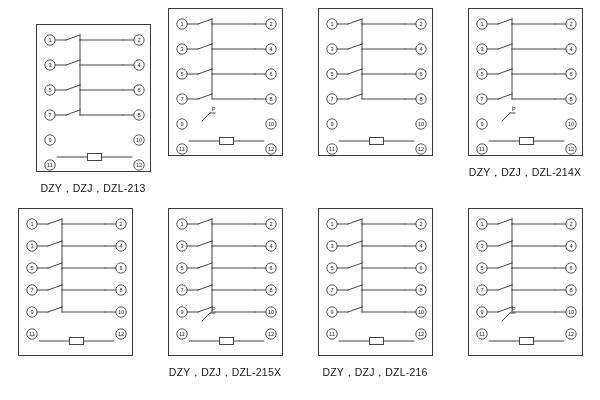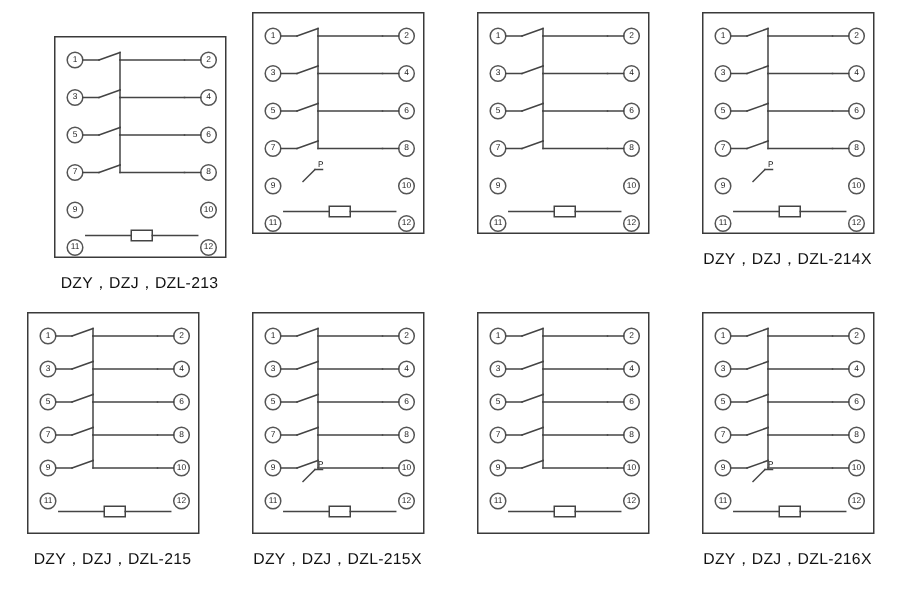--- a/index.html
+++ b/index.html
@@ -477,21 +477,20 @@
           </g>
           <g class="pin">
             <circle cx="102" cy="125" r="5.2"></circle>
             <text x="102" y="125.2">12</text>
           </g>
           <rect x="50.5" y="128.5" width="14" height="7" class="coilbox"></rect>
           <line x1="20.2" y1="132" x2="50.5" y2="132" class="wire"></line>
           <line x1="64.5" y1="132" x2="94.8" y2="132" class="wire"></line>
         </svg>
       </div>
-      <div class="caption">DZY，DZJ，DZL-215</div>
     </div>
     <div class="cell" style="left: 150px; top: 200px;">
       <div class="diagram">
         <svg width="115" height="148" viewBox="0 0 115 148">
           <g class="pin">
             <circle cx="13" cy="15" r="5.2"></circle>
             <text x="13" y="15.2">1</text>
           </g>
           <g class="pin">
             <circle cx="102" cy="15" r="5.2"></circle>
@@ -654,20 +653,21 @@
           </g>
           <g class="pin">
             <circle cx="102" cy="125" r="5.2"></circle>
             <text x="102" y="125.2">12</text>
           </g>
           <rect x="50.5" y="128.5" width="14" height="7" class="coilbox"></rect>
           <line x1="20.2" y1="132" x2="50.5" y2="132" class="wire"></line>
           <line x1="64.5" y1="132" x2="94.8" y2="132" class="wire"></line>
         </svg>
       </div>
+      <div class="caption">DZY，DZJ，DZL-216</div>
     </div>
     <div class="cell" style="left: 450px; top: 200px;">
       <div class="diagram">
         <svg width="115" height="148" viewBox="0 0 115 148">
           <g class="pin">
             <circle cx="13" cy="15" r="5.2"></circle>
             <text x="13" y="15.2">1</text>
           </g>
           <g class="pin">
             <circle cx="102" cy="15" r="5.2"></circle>
@@ -743,15 +743,14 @@
             <text x="102" y="125.2">12</text>
           </g>
           <rect x="50.5" y="128.5" width="14" height="7" class="coilbox"></rect>
           <line x1="20.2" y1="132" x2="50.5" y2="132" class="wire"></line>
           <line x1="64.5" y1="132" x2="94.8" y2="132" class="wire"></line>
           <polyline points="33,112 41,104" class="wire"></polyline>
           <line x1="41" y1="104" x2="46" y2="104" class="wire"></line>
           <text x="43" y="102" class="lbl">P</text>
         </svg>
       </div>
-      <div class="caption">DZY，DZJ，DZL-216X</div>
     </div>
   </div>
 
 </body></html>

